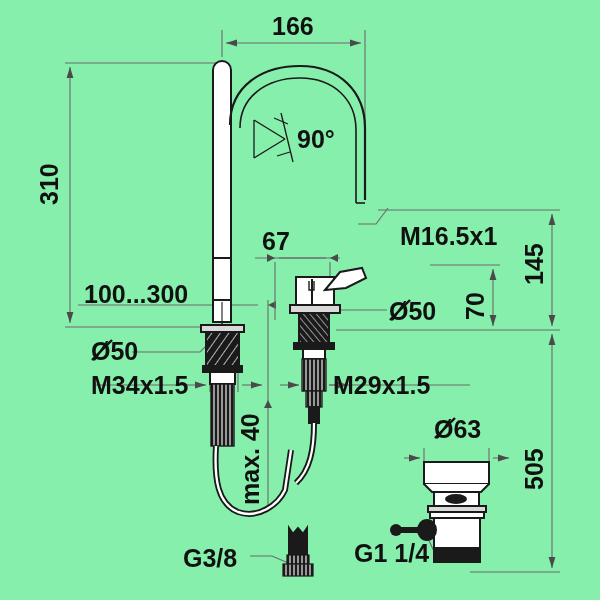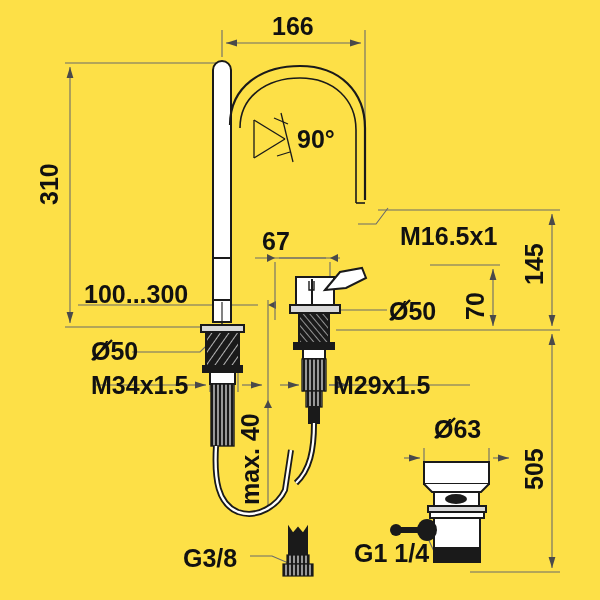--- a/index.html
+++ b/index.html
@@ -1,18 +1,18 @@
 <!DOCTYPE html>
 <html><head>
 <meta charset="utf-8">
 <style>
   html,body{margin:0;padding:0;background:#ffffff;}
   body{width:600px;height:600px;overflow:hidden;
        font-family:"Liberation Sans",sans-serif;}
-  #stage{position:relative;width:600px;height:600px;background:#fde047;}
+  #stage{position:relative;width:600px;height:600px;background:#86efac;}
   svg{display:block;position:absolute;left:0;top:0;}
   .dimtxt{font-family:"Liberation Sans",sans-serif;font-weight:bold;
           font-size:25px;fill:#111111;}
   text{white-space:pre;}
 </style>
 </head>
 <body>
 
 <div id="stage">
 <svg width="600" height="600" viewBox="0 0 600 600">

